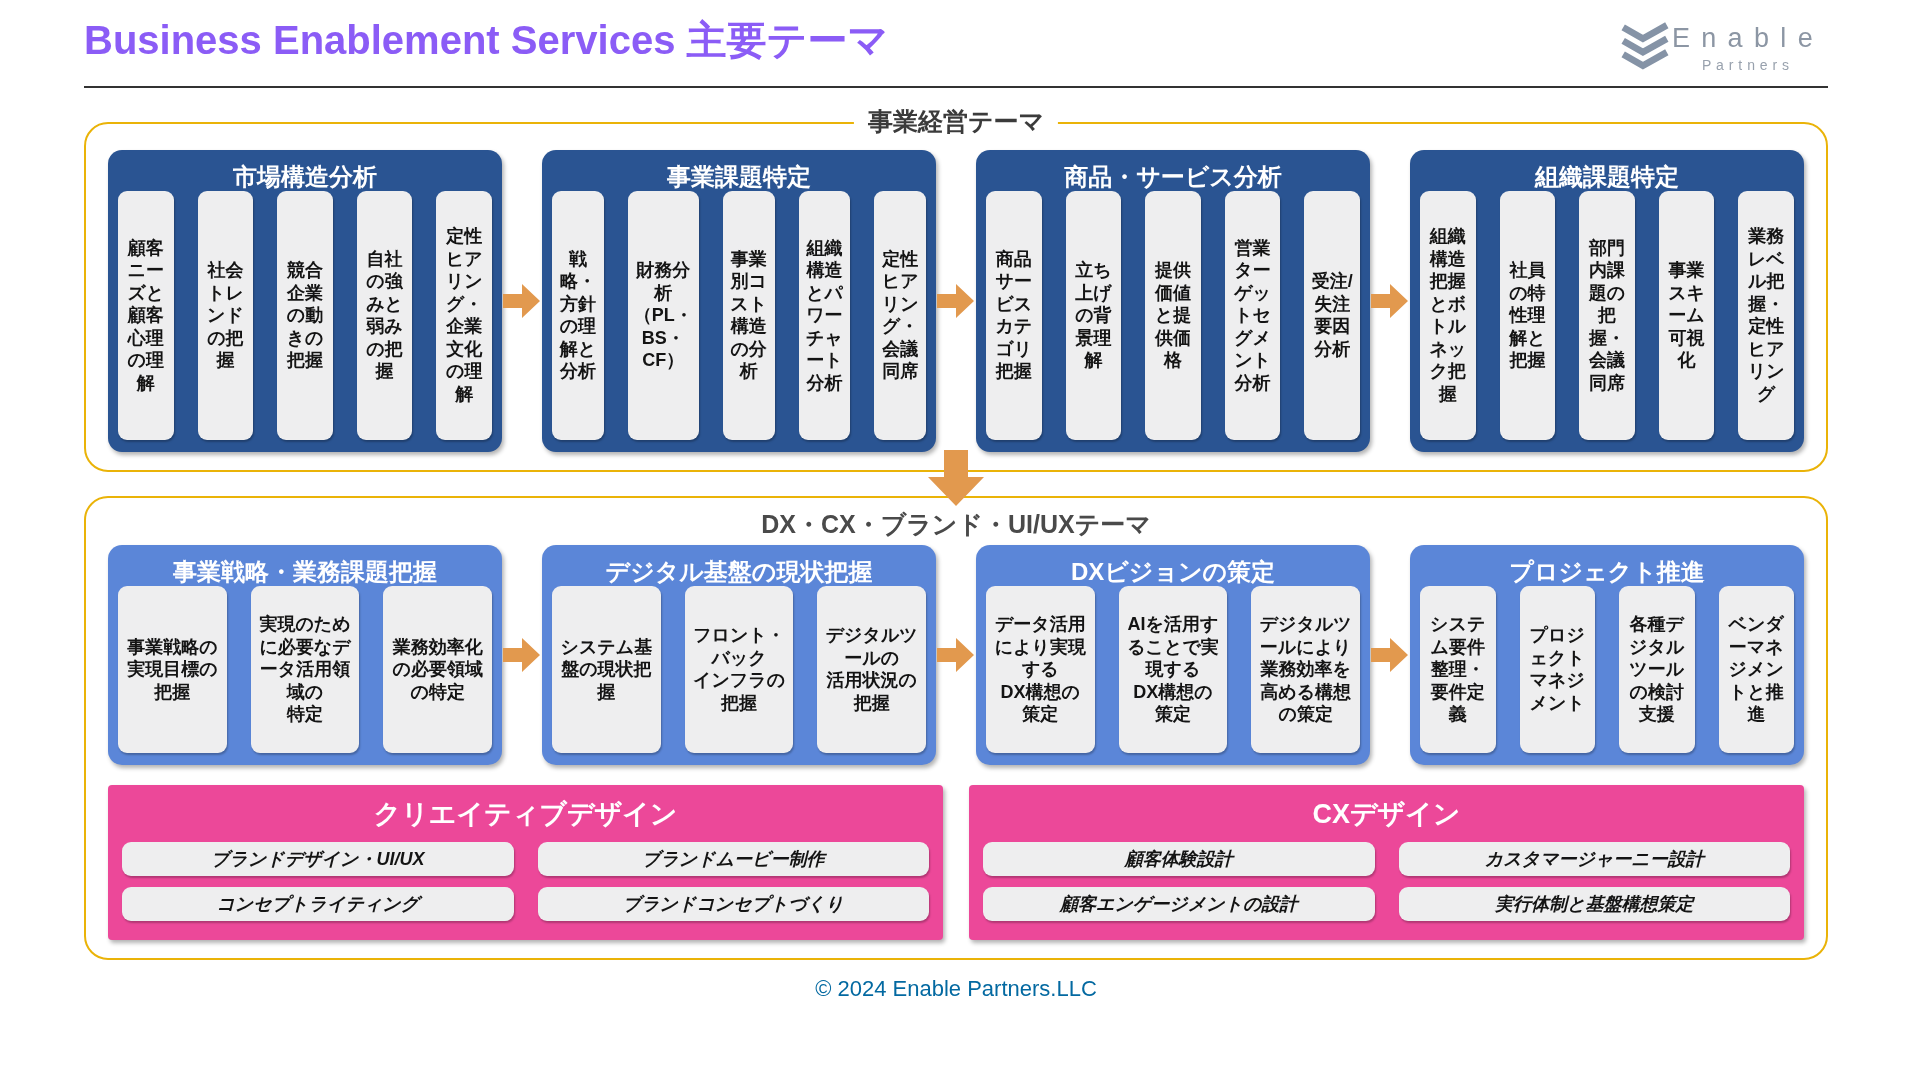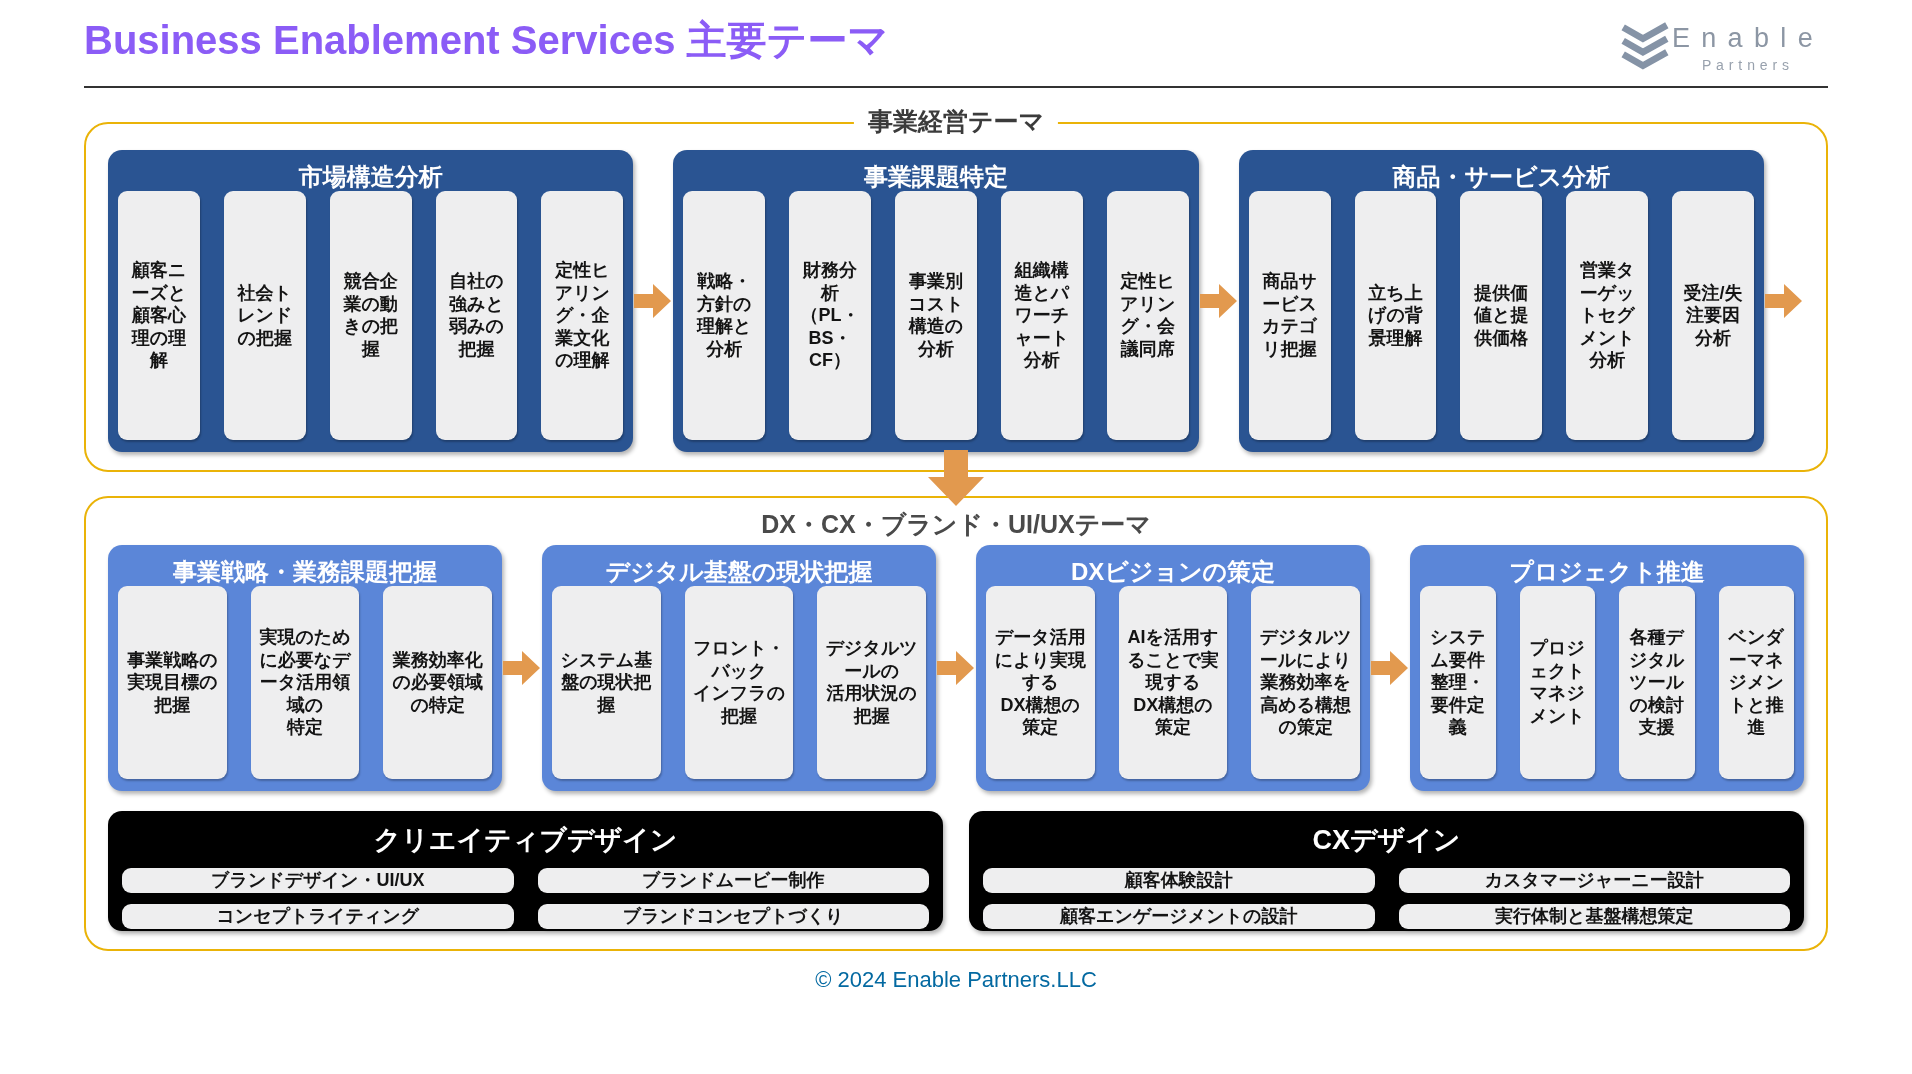--- a/index.html
+++ b/index.html
@@ -38,21 +38,21 @@
     font-size: 25px; font-weight: 700; color: #3b3b3b; white-space: nowrap;
   }
   .panel-inside {
     text-align: center; font-size: 25px; font-weight: 700; color: #4a4a4a;
     margin: 2px 0 4px;
   }
 
   
   .cols { display: flex; align-items: stretch; }
   .s1-cols { height: 302px; }
-  .s2-cols { height: 246px; }
+  .s2-cols { height: 220px; }
   .col {
     flex: 1; border-radius: 14px; padding: 6px 10px 12px;
     display: flex; flex-direction: column;
     box-shadow: 2px 3px 4px rgba(0,0,0,0.30);
   }
   .col.dark  { background: #2A5492; }
   .col.light { background: #5B86D8; }
   .col-title { color: #fff; font-weight: 700; font-size: 24px; text-align: center; padding: 7px 0 0; line-height: 1.15; }
   .col-items { display: flex; flex-direction: row; gap: 24px; flex: 1; }
   .item {
@@ -65,26 +65,26 @@
 
   .arrow { flex: 0 0 40px; display: flex; align-items: center; justify-content: center; }
 
   
   .between { position: relative; height: 24px; z-index: 6; }
   .down-arrow { position: absolute; left: 50%; top: -22px; transform: translateX(-50%); }
 
   
   .row2 { display: flex; gap: 26px; margin-top: 20px; }
   .wide {
-    flex: 1; background: #000000; border-radius: 14px; padding: 6px 14px 2px;
+    flex: 1; background: #ec4899; border-radius: 4px; padding: 6px 14px 19px;
     box-shadow: 2px 3px 4px rgba(0,0,0,0.30);
   }
   .wide-title { color: #fff; font-weight: 700; font-size: 27px; text-align: center; padding: 5px 0 10px; }
   .wide-grid { display: grid; grid-template-columns: 1fr 1fr; gap: 11px 24px; }
-  .wide-grid .item { height: 25px; flex: none; }
+  .wide-grid .item { height: 34px; flex: none; font-style: italic; }
 
   
   .footer { text-align: center; font-size: 22px; color: #0369a1; margin-top: 16px; }
 </style>
 </head>
 <body>
 
 <div class="page">
 
   <div class="hdr">
@@ -153,20 +153,30 @@
           <div class="item">受注/失注要因分析</div>
         </div>
       </div>
 
       <div class="arrow">
         <svg width="38" height="40" viewBox="0 0 38 40">
             <polygon points="0,13 19,13 19,3 37,20 19,37 19,27 0,27" fill="#E2994E"></polygon>
           </svg>
       </div>
 
+      <div class="col dark">
+        <div class="col-title">組織課題特定</div>
+        <div class="col-items">
+          <div class="item">組織構造把握とボトルネック把握</div>
+          <div class="item">社員の特性理解と把握</div>
+          <div class="item">部門内課題の把握・会議同席</div>
+          <div class="item">事業スキーム可視化</div>
+          <div class="item">業務レベル把握・定性ヒアリング</div>
+        </div>
+      </div>
 
     </div>
   </section>
 
   <div class="between">
     <span class="down-arrow">
       <svg width="62" height="58" viewBox="0 0 62 58">
           <polygon points="19,0 43,0 43,27 59,27 31,56 3,27 19,27" fill="#E2994E"></polygon>
         </svg>
     </span>

